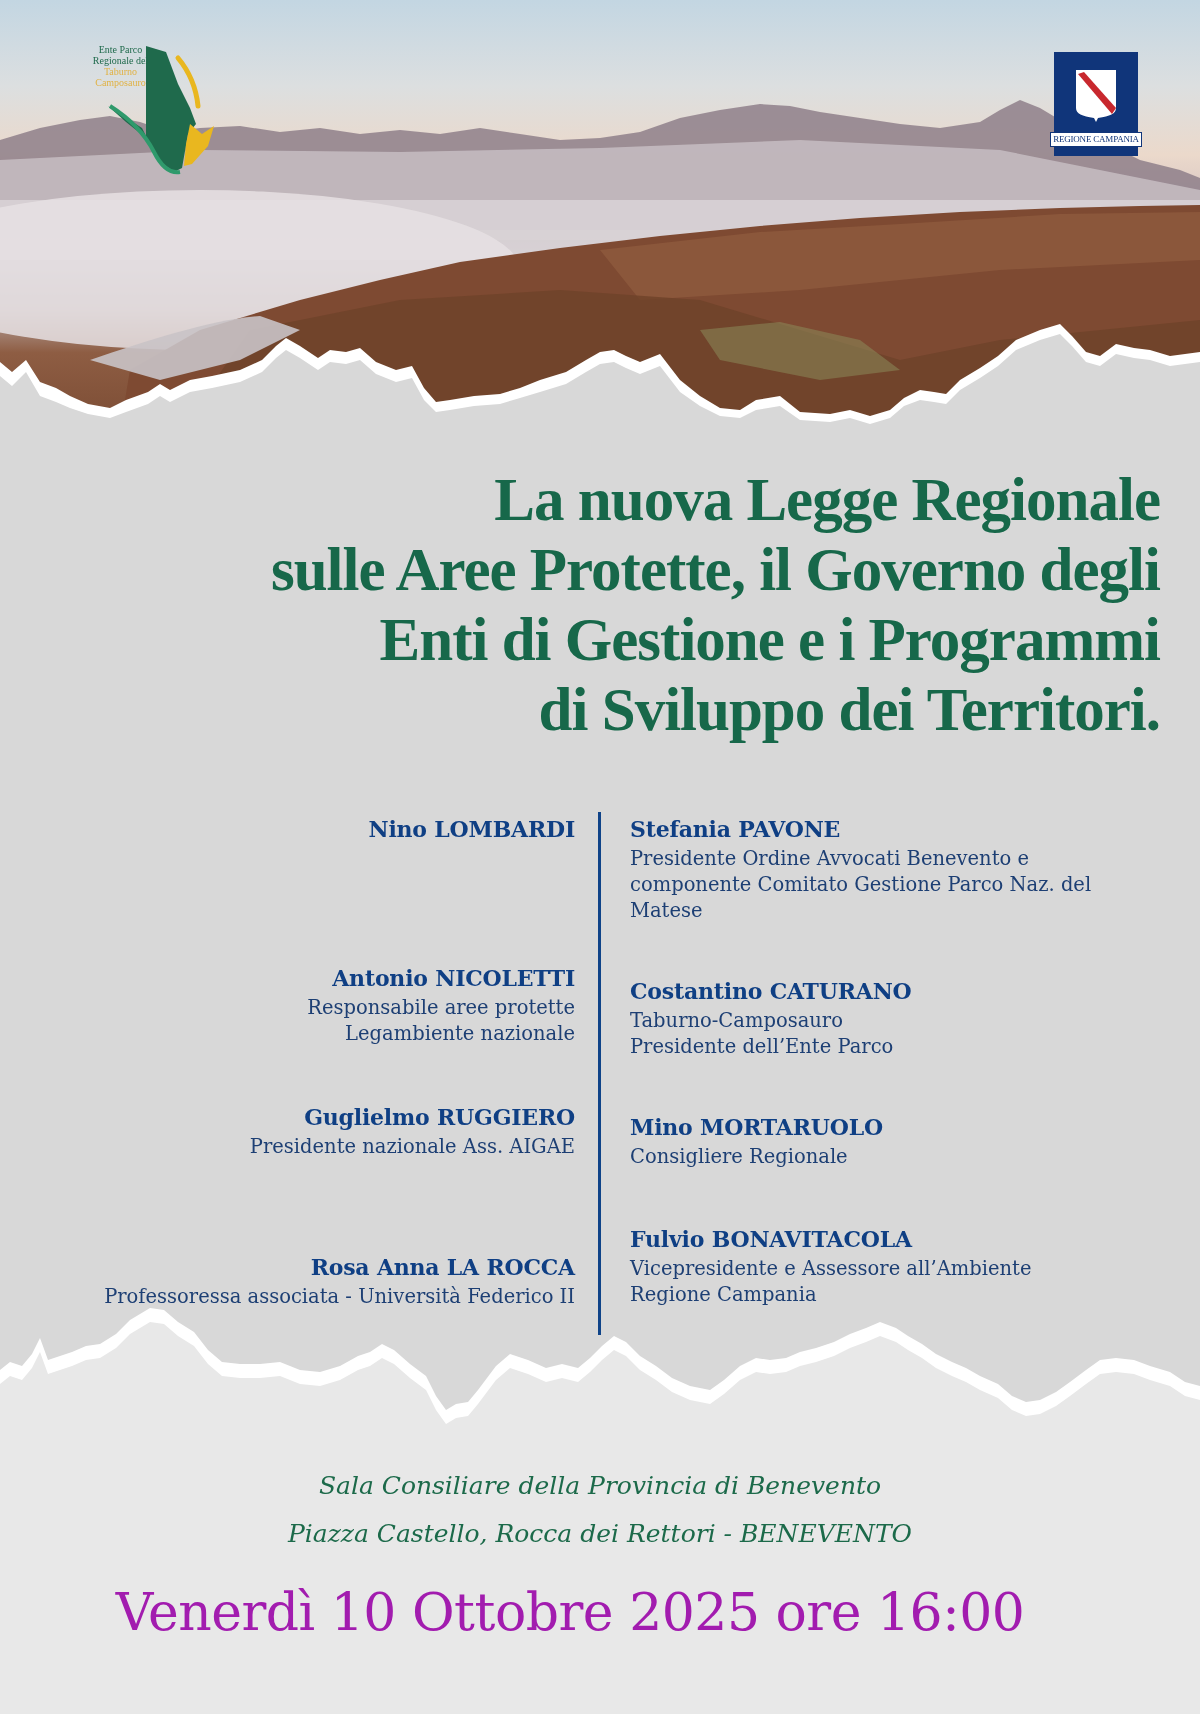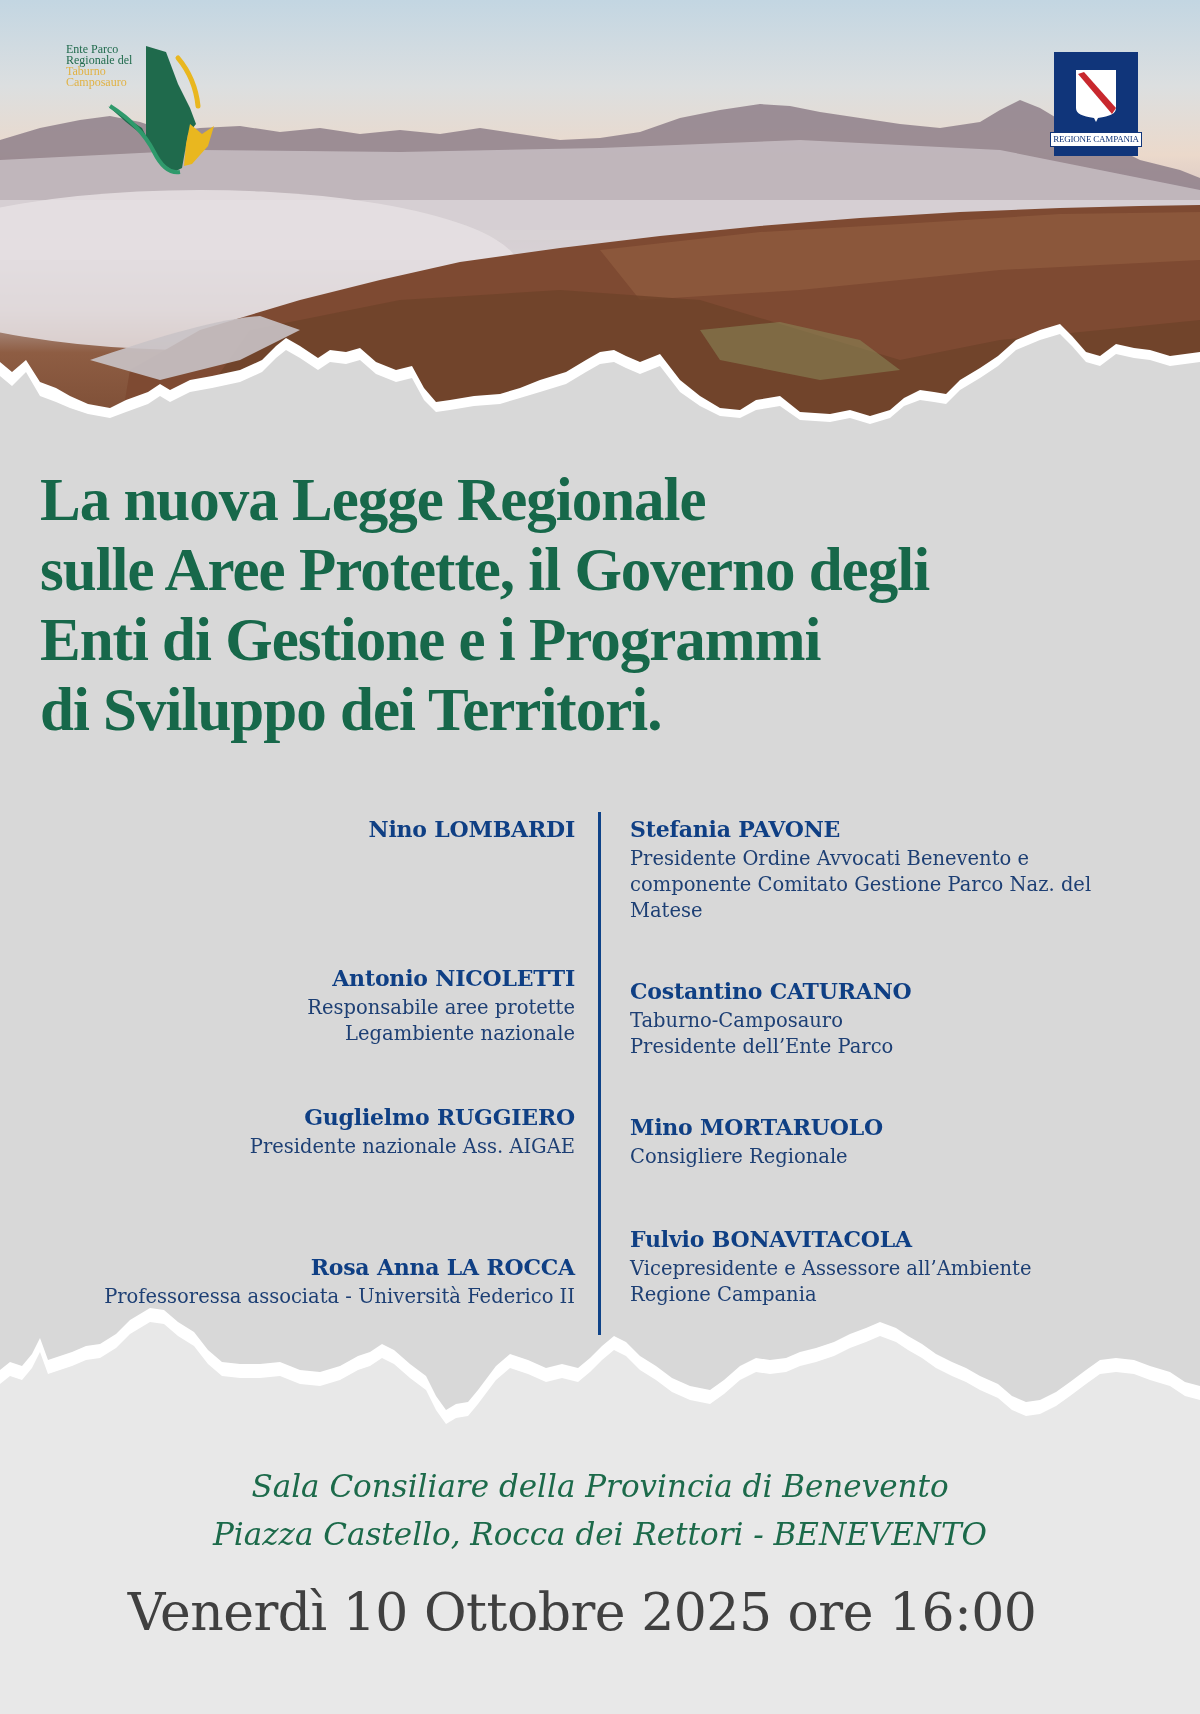--- a/index.html
+++ b/index.html
@@ -4,54 +4,54 @@
 <style>
   html, body { margin: 0; padding: 0; }
   body { width: 1200px; height: 1714px; position: relative; overflow: hidden; background: #d8d8d8; font-family: "DejaVu Serif", serif; }
 
   
   .hero { position: absolute; left: 0; top: 0; width: 1200px; height: 430px; overflow: hidden;
     background: linear-gradient(180deg, #c3d6e2 0%, #dcdfe0 20%, #ebd9cb 36%, #d9c7c4 46%, #bbb0b5 52%, #c7c2c8 62%, #b9a9a6 72%, #8e5d43 82%, #7b4c34 100%); }
   .hero svg { position: absolute; left: 0; top: 0; }
 
   .logo-park { position: absolute; left: 62px; top: 40px; width: 170px; height: 140px; }
-  .logo-park .txt { position: absolute; left: 4px; top: 4px; width: 85px; text-align: left; font-family: "Liberation Serif", serif; font-size: 12px; line-height: 11px; }
+  .logo-park .txt { position: absolute; left: 16px; top: 4px; width: 85px; text-align: center; font-family: "Liberation Serif", serif; font-size: 10px; line-height: 11px; }
   .logo-park .t1 { color: #1f6a4c; }
   .logo-park .t2 { color: #e1b244; }
   .logo-park svg { position: absolute; left: 0; top: 0; }
 
   .logo-region { position: absolute; left: 1054px; top: 52px; width: 84px; height: 104px; background: #10357a; }
   .logo-region .shield { position: absolute; left: 20px; top: 16px; }
   .logo-region .label { position: absolute; left: -4px; top: 80px; width: 92px; height: 15px; background: #ffffff; border: 1px solid #10357a; box-sizing: border-box;
     font-family: "Liberation Serif", serif; font-size: 9px; line-height: 13px; color: #10357a; text-align: center; letter-spacing: -0.2px; white-space: nowrap; }
 
   
   .torn { position: absolute; left: 0; }
 
   
-  .title { position: absolute; left: 40px; top: 465px; width: 1120px; text-align: left; color: #17684a;
+  .title { position: absolute; left: 40px; top: 465px; width: 1120px; text-align: right; color: #17684a;
     font-family: "Liberation Serif", serif; font-weight: bold; font-size: 61px; line-height: 70px; letter-spacing: -1px; }
   .title div { white-space: nowrap; }
 
   
   .divider { position: absolute; left: 598px; top: 812px; width: 3px; height: 523px; background: #0f4388; }
   .col { position: absolute; top: 812px; }
   .col-left { left: 20px; width: 555px; text-align: right; }
   .col-right { left: 630px; width: 560px; text-align: left; }
   .speaker { position: absolute; left: 0; width: 100%; }
   .speaker .name { font-family: "DejaVu Serif", serif; font-weight: bold; color: #0f3f84; font-size: 22px; line-height: 34px; white-space: nowrap; letter-spacing: -0.2px; }
   .speaker .role { font-family: "DejaVu Serif", serif; color: #1d3f74; font-size: 19.5px; line-height: 26px; }
   .speaker .role div { white-space: nowrap; }
 
   
   .venue { position: absolute; left: 0; top: 1462px; width: 1200px; text-align: center; color: #1c6a4a;
-    font-family: "DejaVu Serif", serif; font-style: italic; font-size: 31px; line-height: 48px; }
+    font-family: "DejaVu Serif", serif; font-style: italic; font-size: 25px; line-height: 48px; }
   .venue div { white-space: nowrap; }
-  .date { position: absolute; left: 0; top: 1582px; width: 1140px; text-align: center; color: #404040;
-    font-family: "DejaVu Serif", serif; font-size: 52px; line-height: 60px; white-space: nowrap; letter-spacing: -0.5px; padding-left: 12px; }
+  .date { position: absolute; left: 0; top: 1582px; width: 1140px; text-align: center; color: #a21caf;
+    font-family: "DejaVu Serif", serif; font-size: 52px; line-height: 60px; white-space: nowrap; letter-spacing: -0.5px; }
 </style>
 </head>
 <body>
 
 <div class="hero">
   <svg width="1200" height="430" viewBox="0 0 1200 430">
 
     <path d="M0,140 L40,128 L80,120 L110,116 L140,122 L170,132 L200,128 L240,126 L280,132 L320,128 L360,134 L400,130 L440,134 L480,128 L520,134 L560,140 L600,138 L640,132 L680,118 L720,110 L760,104 L790,106 L820,112 L860,118 L900,124 L940,128 L980,122 L1000,110 L1020,100 L1040,108 L1060,120 L1100,140 L1140,160 L1180,170 L1200,178 L1200,230 L0,230 Z" fill="#8e7f89" opacity="0.85"></path>
     <path d="M0,160 L200,150 L400,152 L600,148 L800,140 L1000,150 L1200,190 L1200,240 L0,240 Z" fill="#c9c1c6" opacity="0.8"></path>
 

